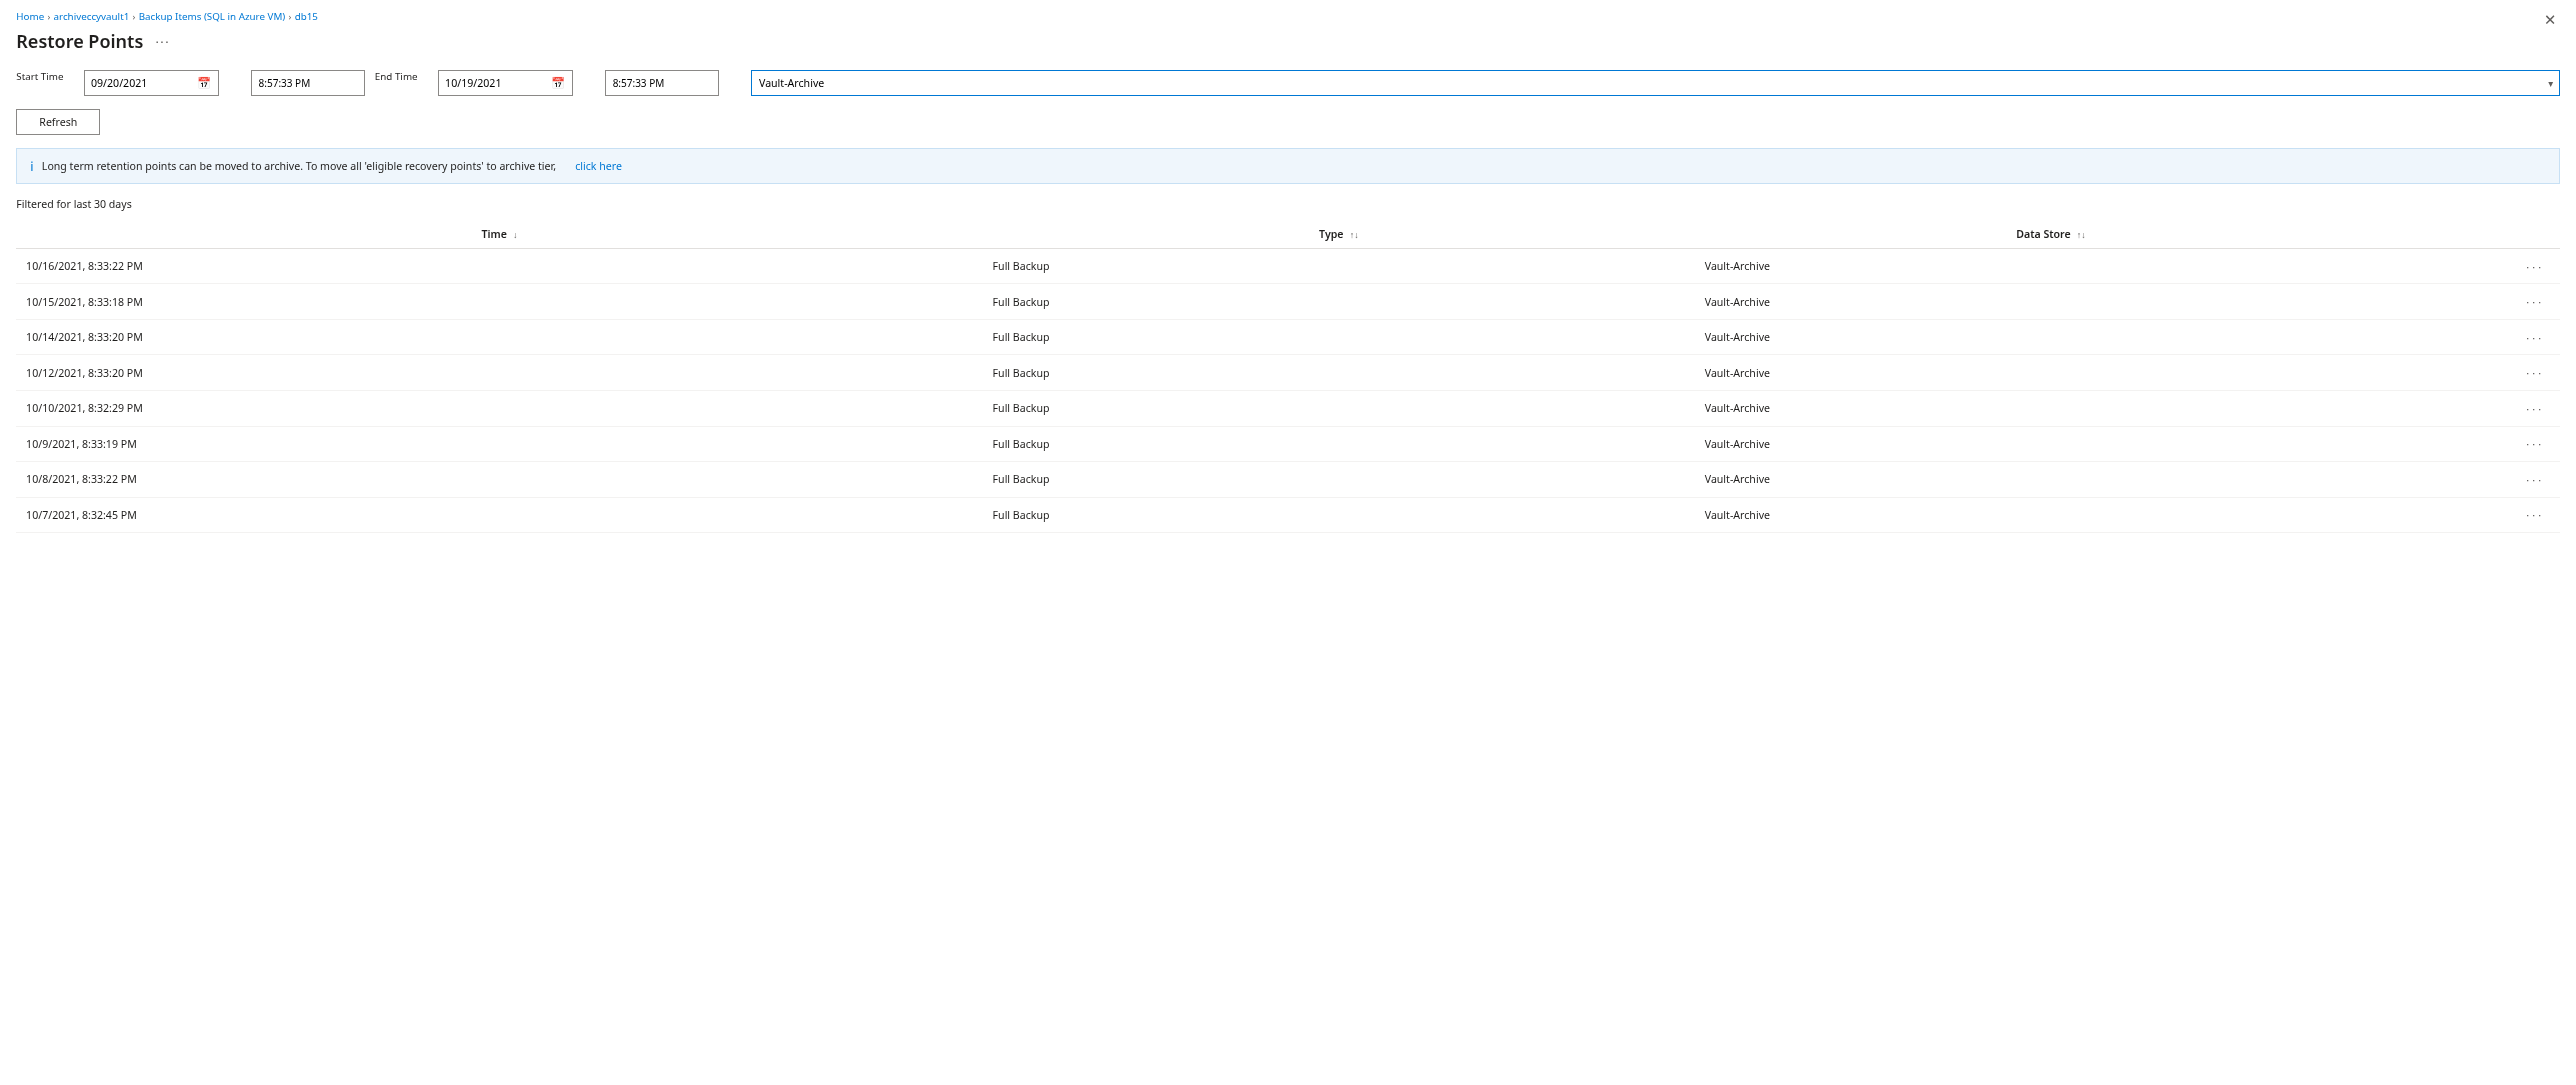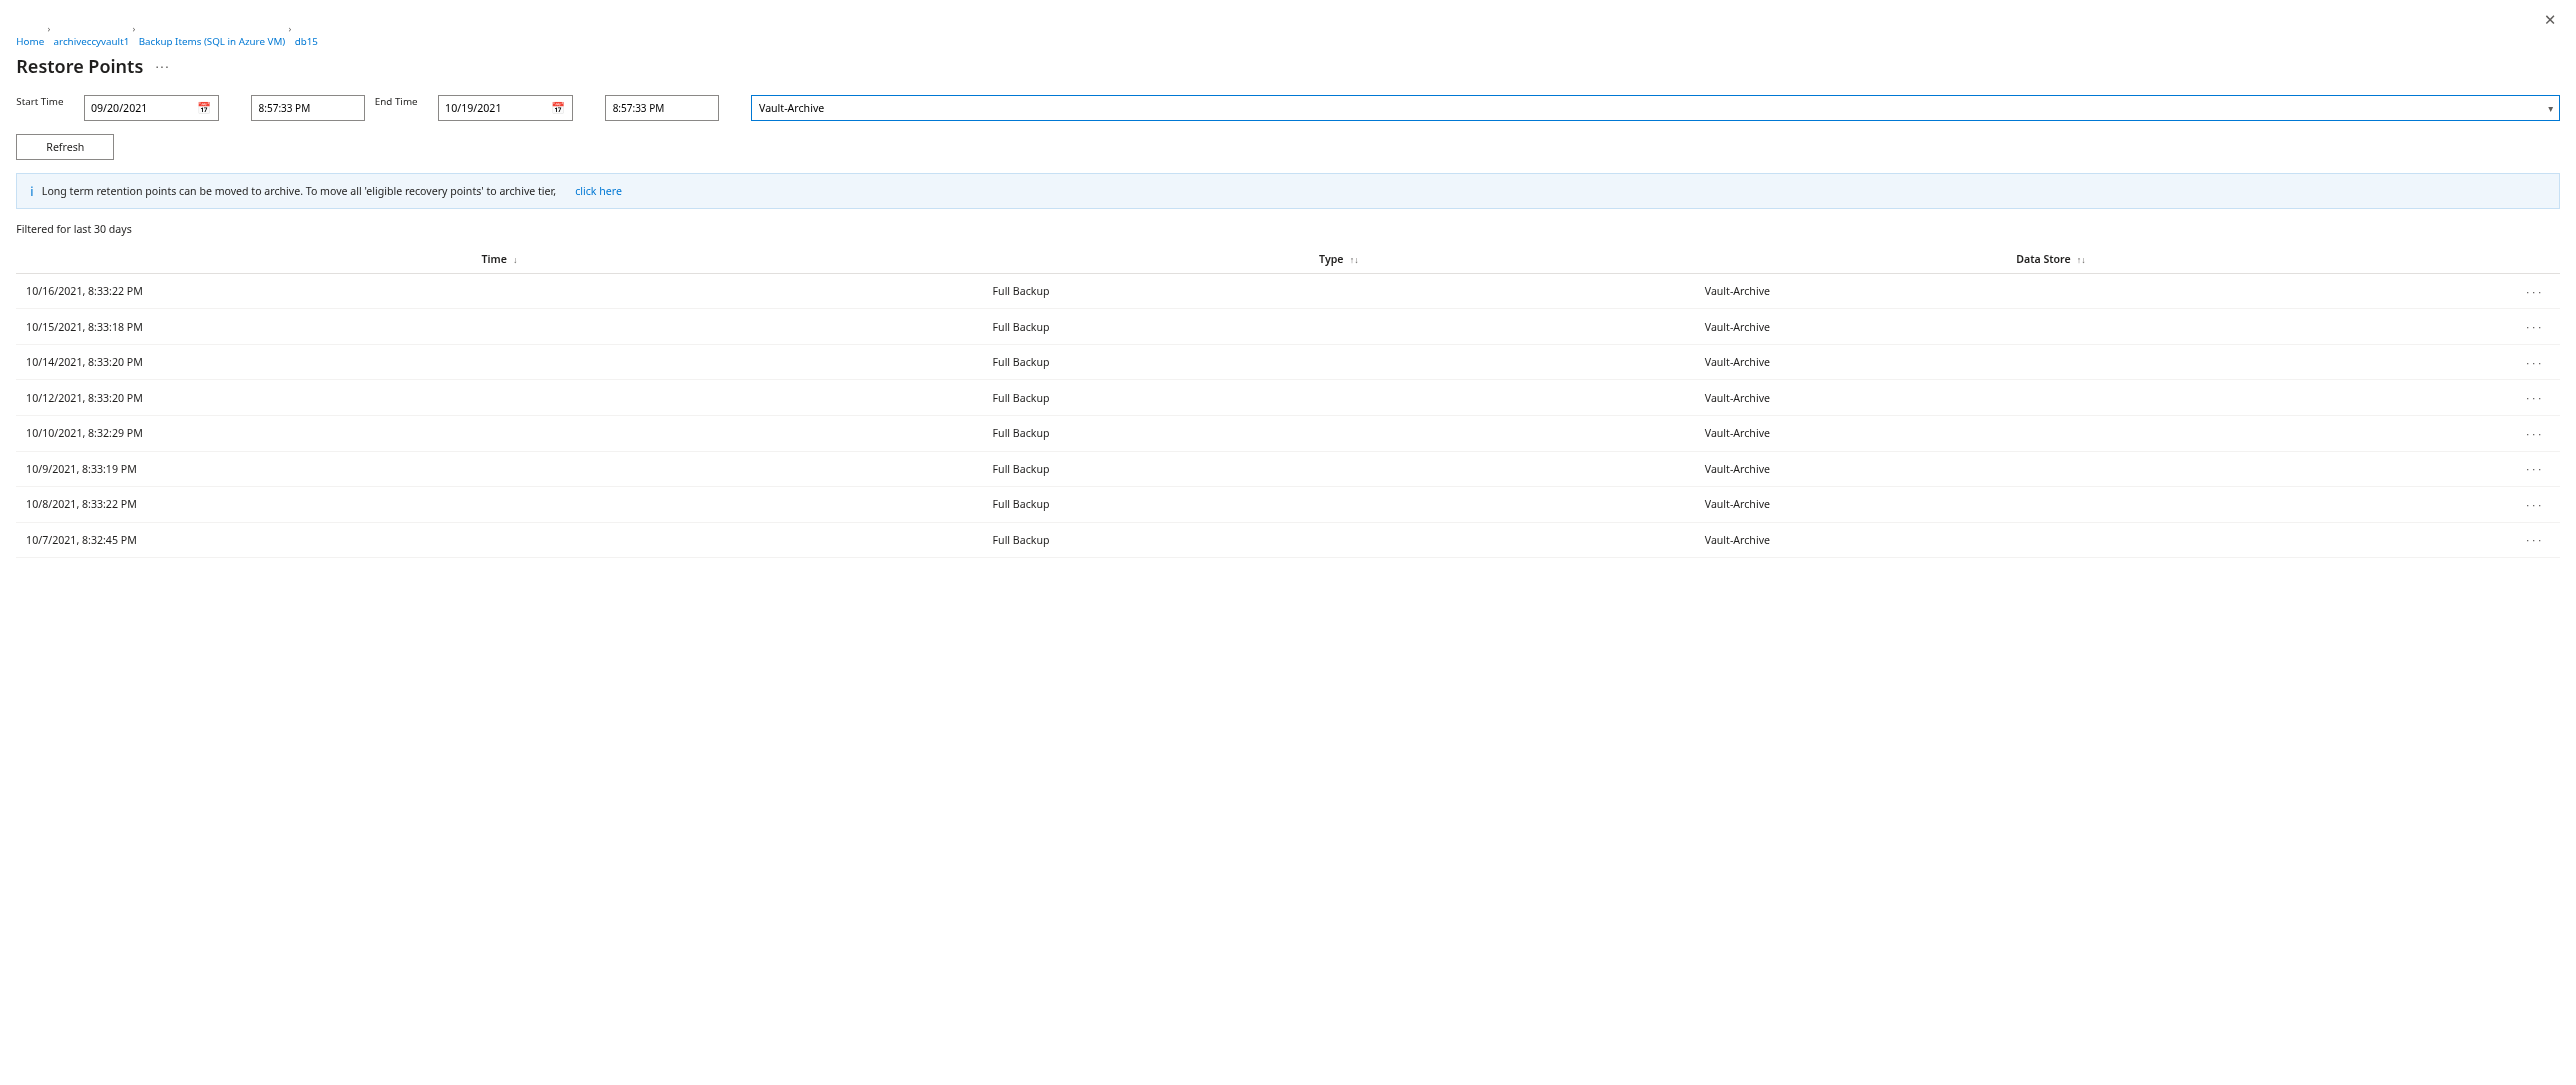--- a/index.html
+++ b/index.html
@@ -22,21 +22,20 @@
       align-items: center;
       gap: 3.3px;
       font-size: 9.8px;
       color: #0078d4;
       margin-bottom: 6.5px;
     }
     .breadcrumb a {
       color: #0078d4;
       text-decoration: none;
       cursor: pointer;
-      margin-top: 25px;
     }
     .breadcrumb-separator {
       color: #605e5c;
       font-size: 9px;
     }
 
     .page-title-row {
       display: flex;
       align-items: center;
       gap: 6.5px;
@@ -147,21 +146,21 @@
       right: 6.5px;
       top: 50%;
       transform: translateY(-50%);
       pointer-events: none;
       color: #605e5c;
       font-size: 9.8px;
     }
 
     .refresh-btn {
       height: 26px;
-      padding: 0 29px;
+      padding: 0 22px;
       border: 0.8px solid #8a8886;
       background: #fff;
       cursor: pointer;
       font-size: 10.6px;
       font-family: inherit;
       color: #201f1e;
       margin-bottom: 13px;
     }
 
     .info-banner {

